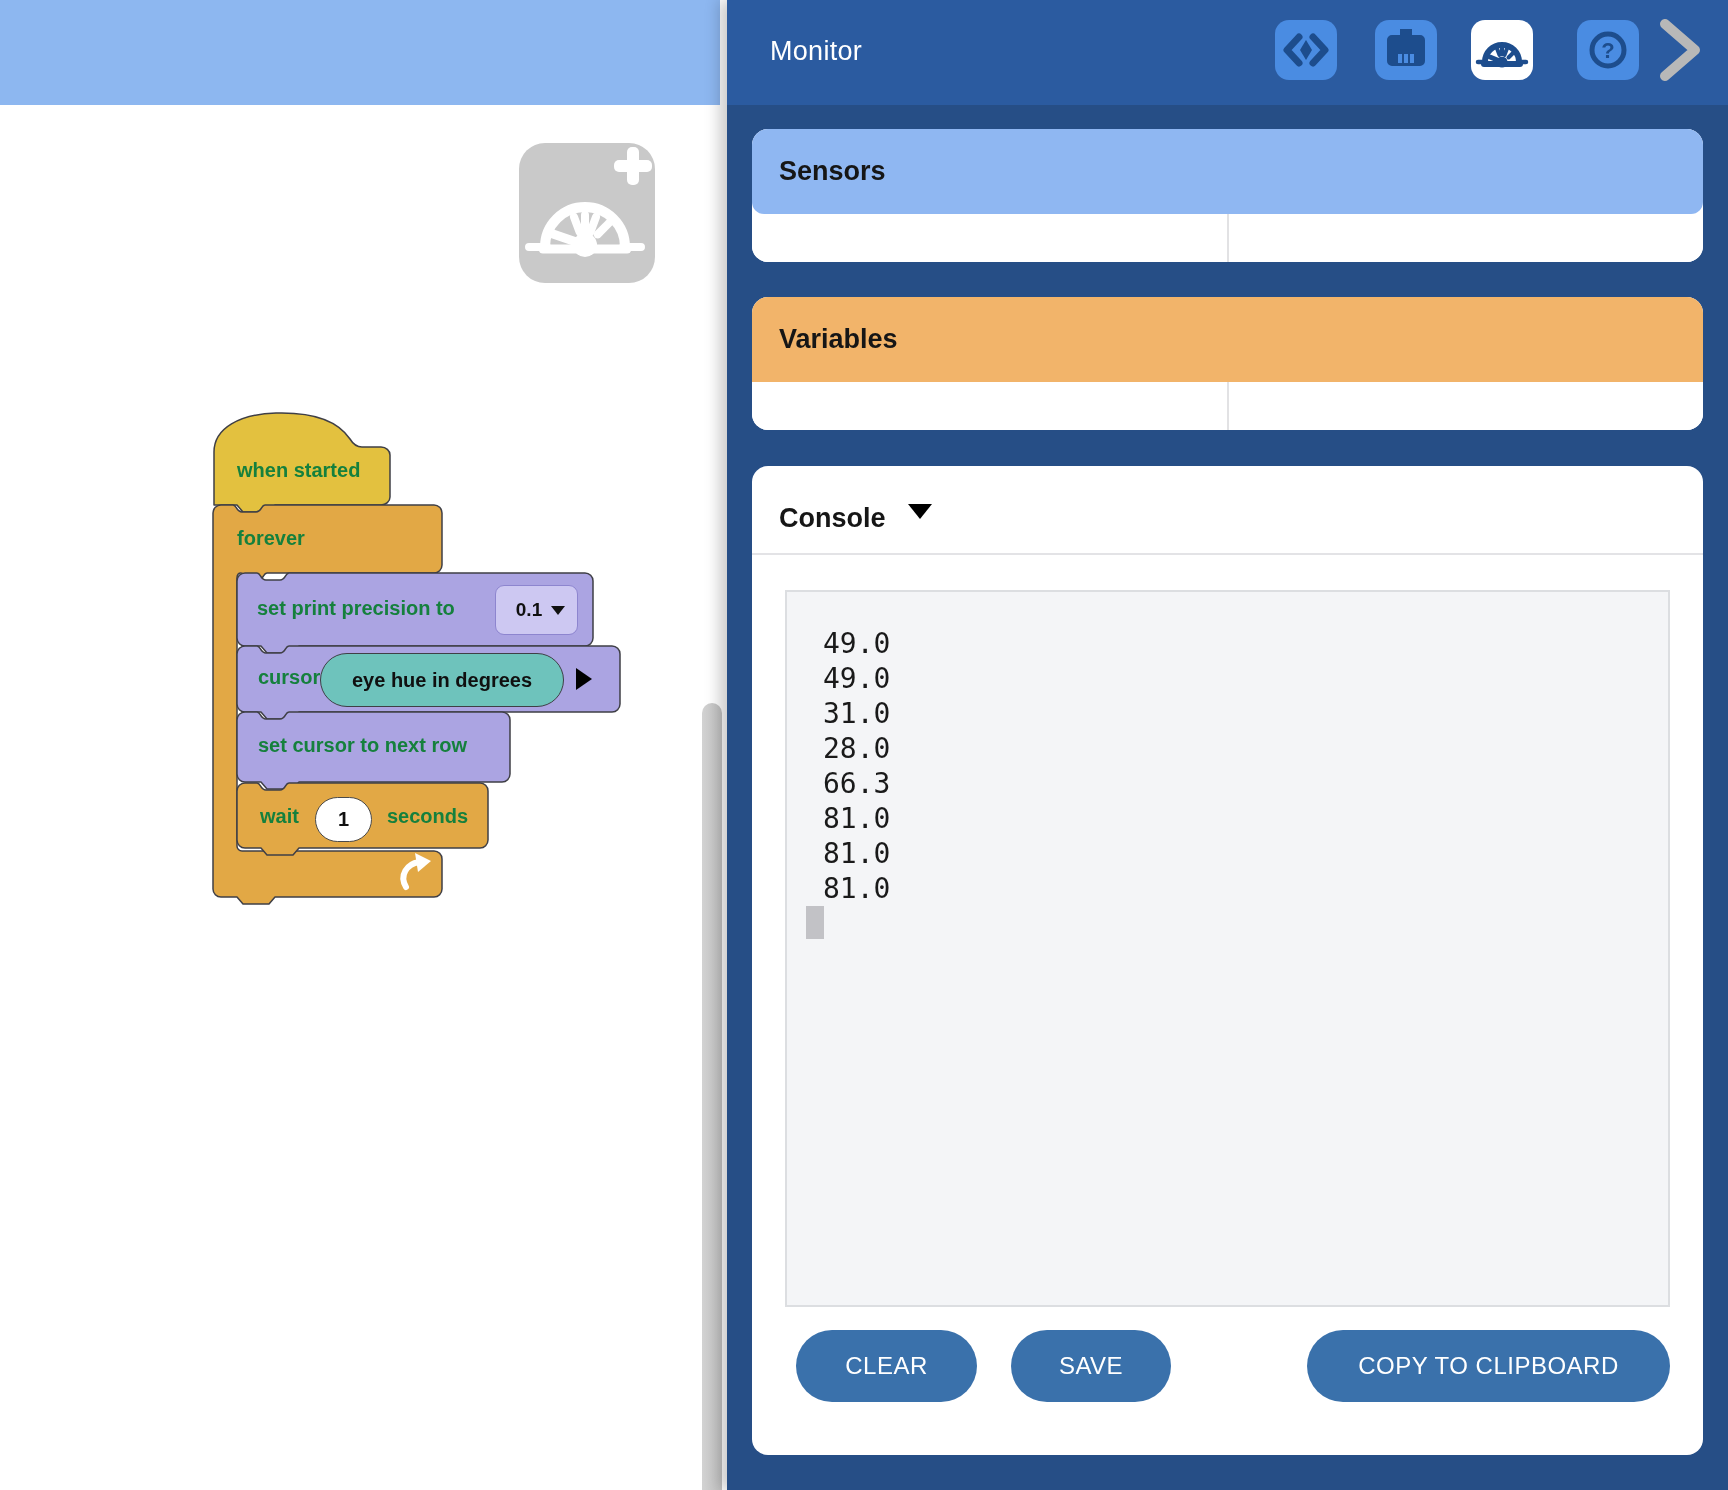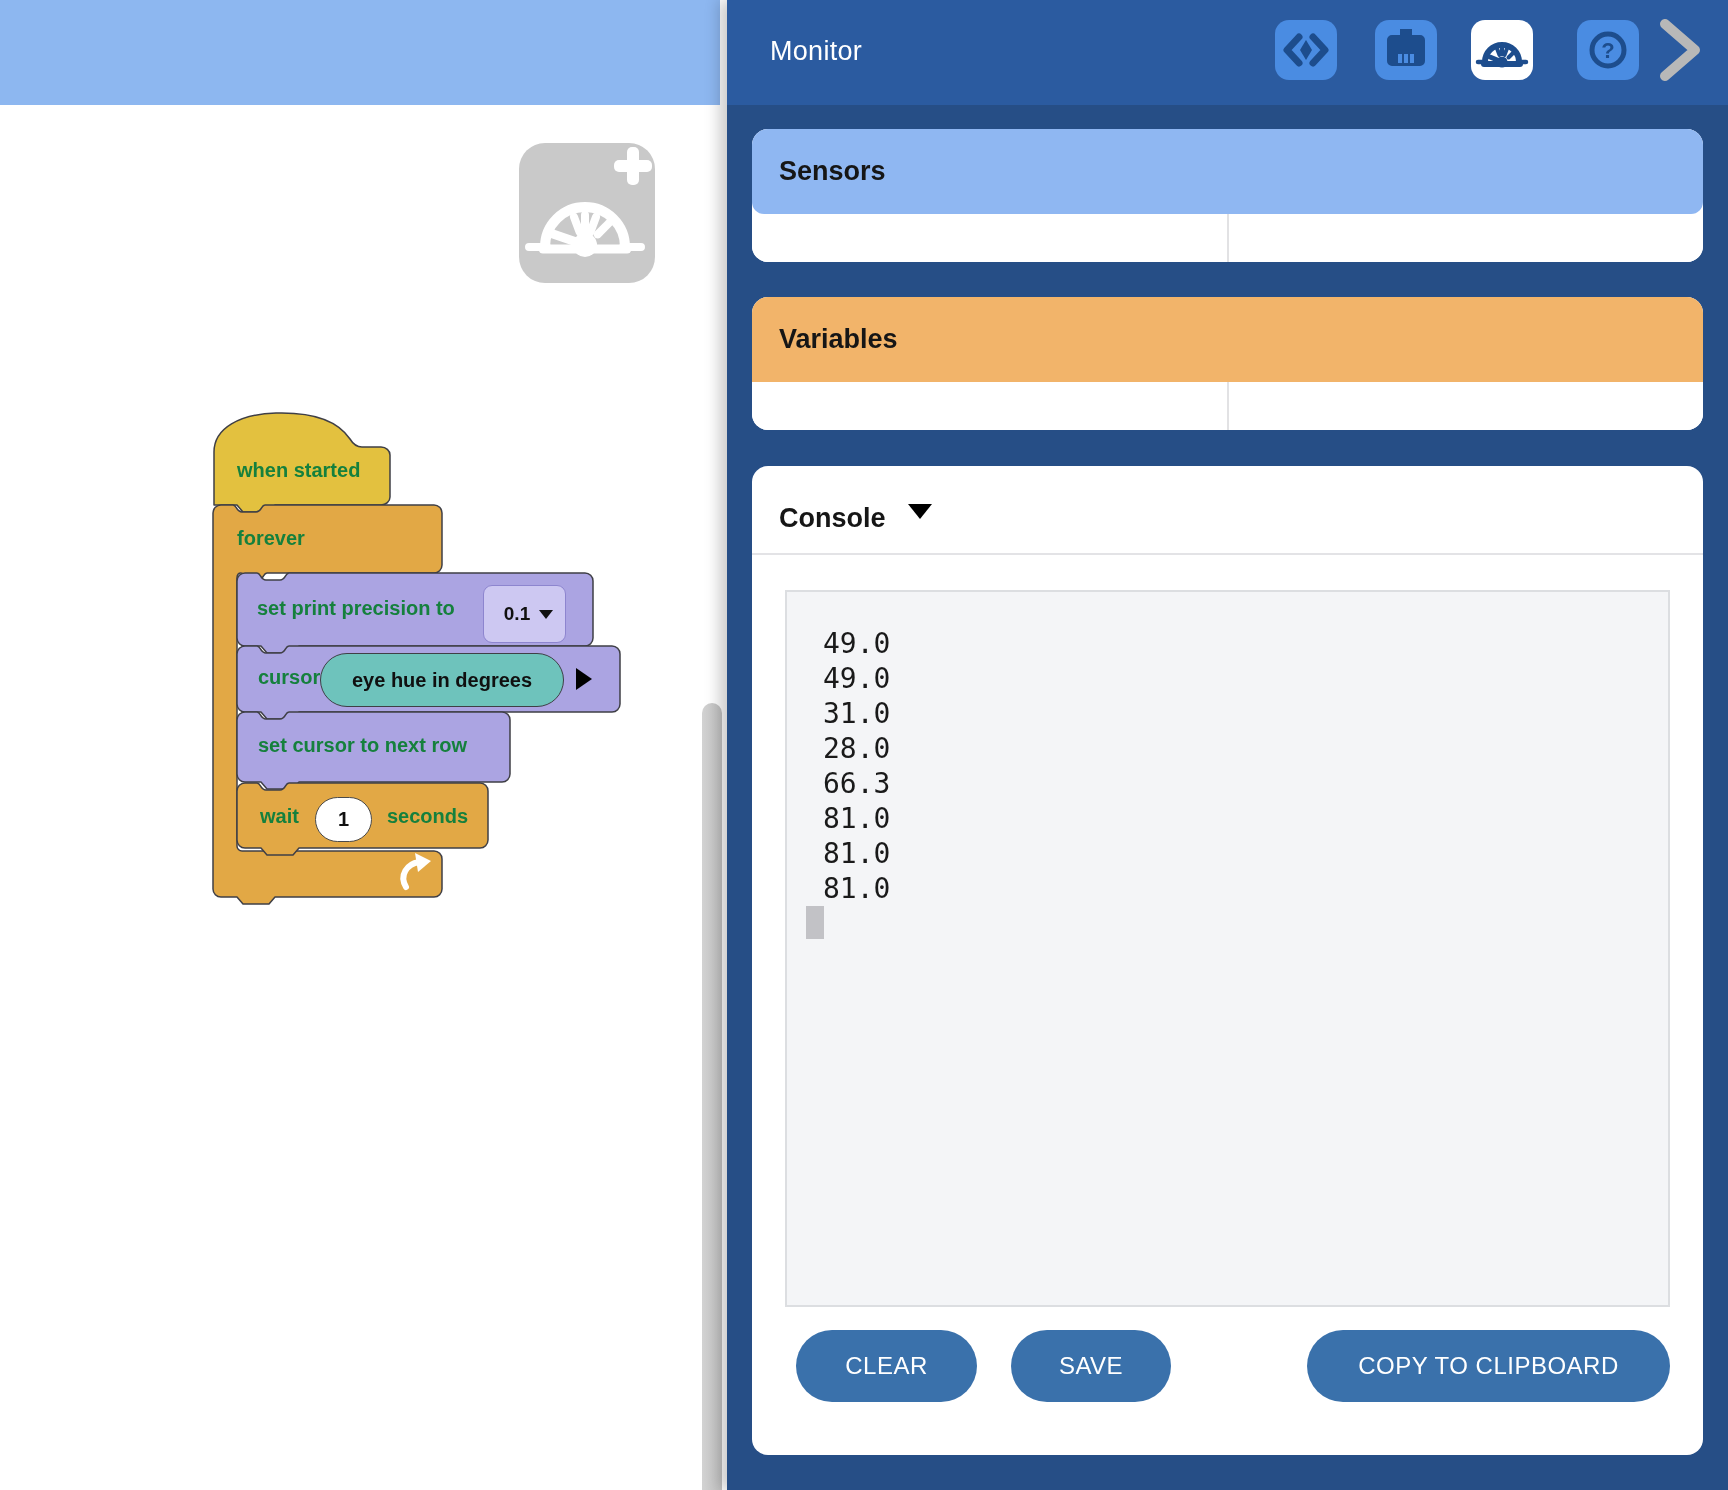--- a/index.html
+++ b/index.html
@@ -8,21 +8,21 @@
 
   
   .topbar{left:0;top:0;width:720px;height:105px;background:#8db7f0;}
   .canvas{left:0;top:105px;width:727px;height:1385px;background:#ffffff;}
   .scrollbar{left:702px;top:703px;width:20px;height:787px;background:linear-gradient(90deg,#d2d2d2,#c3c3c3);border-radius:10px 10px 0 0;}
 
   .gauge-tile{left:519px;top:143px;width:136px;height:140px;background:#c9c9c9;border-radius:26px;}
 
   .block-label{position:absolute;font-size:20px;font-weight:bold;color:#15803d;white-space:nowrap;}
   .oval{position:absolute;border-radius:999px;display:flex;align-items:center;justify-content:center;font-size:20px;font-weight:bold;color:#101010;}
-  .dropdown{position:absolute;left:483px;top:585px;width:83px;height:58px;background:#cdc8f2;border:1.5px solid #8d85cf;border-radius:9px;display:flex;align-items:center;justify-content:center;gap:9px;font-size:19px;font-weight:bold;color:#101010;box-sizing:border-box;padding-left:8px;}
+  .dropdown{position:absolute;left:495px;top:585px;width:83px;height:50px;background:#cdc8f2;border:1.5px solid #8d85cf;border-radius:9px;display:flex;align-items:center;justify-content:center;gap:9px;font-size:19px;font-weight:bold;color:#101010;box-sizing:border-box;padding-left:8px;}
   .dd-caret{width:0;height:0;border-left:7px solid transparent;border-right:7px solid transparent;border-top:9px solid #111;}
   .play-caret{position:absolute;left:576px;top:668px;width:0;height:0;border-top:11px solid transparent;border-bottom:11px solid transparent;border-left:16px solid #000;}
 
   
   .monitor-panel{left:727px;top:0;width:1001px;height:1490px;background:#264e86;box-shadow:-8px 0 14px rgba(0,0,0,.20);}
   .panel-header{left:0;top:0;width:1001px;height:105px;background:#2b5ba0;}
   .panel-title{left:43px;top:36px;font-size:27px;font-weight:500;color:#ffffff;letter-spacing:.3px;}
   .hbtn{top:20px;width:62px;height:60px;border-radius:14px;background:#4a8ce2;display:flex;align-items:center;justify-content:center;}
   .hbtn.active{background:#ffffff;}
   .chev{left:930px;top:18px;width:48px;height:64px;}

